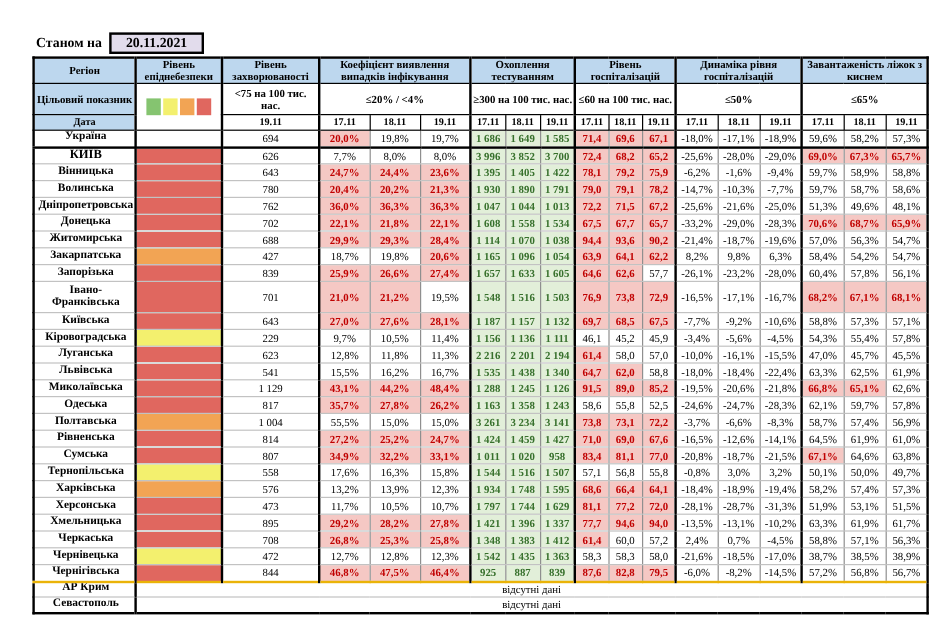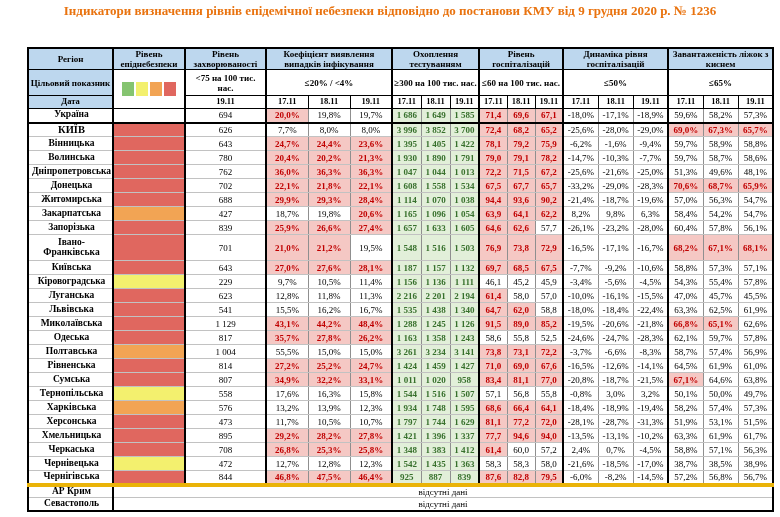--- a/index.html
+++ b/index.html
@@ -30,33 +30,36 @@
   .g-end { border-right: 2px solid #000 !important; }
 
   tbody td { border-right: 1px solid #8f8f8f; border-bottom: 1px solid #c2c2c2;
              font-size: 9px; height: 14px; }
   tbody tr.tall td { height: 26px; }
   tbody tr.small td { height: 13px; }
   tbody td.region { text-align: center; font-weight: 700; font-size: 9.5px;
                     padding-left: 3px; line-height: 1.05; }
   tbody td.caps { font-size: 10.5px; }
   tbody tr.r-first td { border-bottom: 2px solid #000; }
-  tbody tr.r-sep td { border-top: 4px solid #eab308; }
+  tbody tr.r-sep td { border-top: 2px solid #eab308; }
   td.num { text-align: center; }
   td.c-r { background: var(--cell_red_bg); color: var(--cell_red_text); font-weight: 700; }
   td.c-g { background: var(--cell_green_bg); color: var(--cell_green_text); font-weight: 700; }
   td.nodata { text-align: center; font-size: 9px; }
   .sq { display: inline-block; width: 12px; height: 14px; margin: 0 1px; vertical-align: middle; }
 </style>
 </head>
 <body>
 
 <div id="page">
-  <div class="title">Індикатори визначення рівнів епідемічної небезпеки відповідно до постанови КМУ від 9 грудня 2020 р. № 1236</div>
-
+
+  <div class="asof">
+    <span class="asof-label">Станом на</span>
+    <span class="date-box">20.11.2021</span>
+  </div>
 
   <table>
     <colgroup>
       <col style="width:85px">
         <col style="width:72px">
         <col style="width:81px">
       <col style="width:42px">
         <col style="width:42px">
         <col style="width:42px">
       <col style="width:29px">

